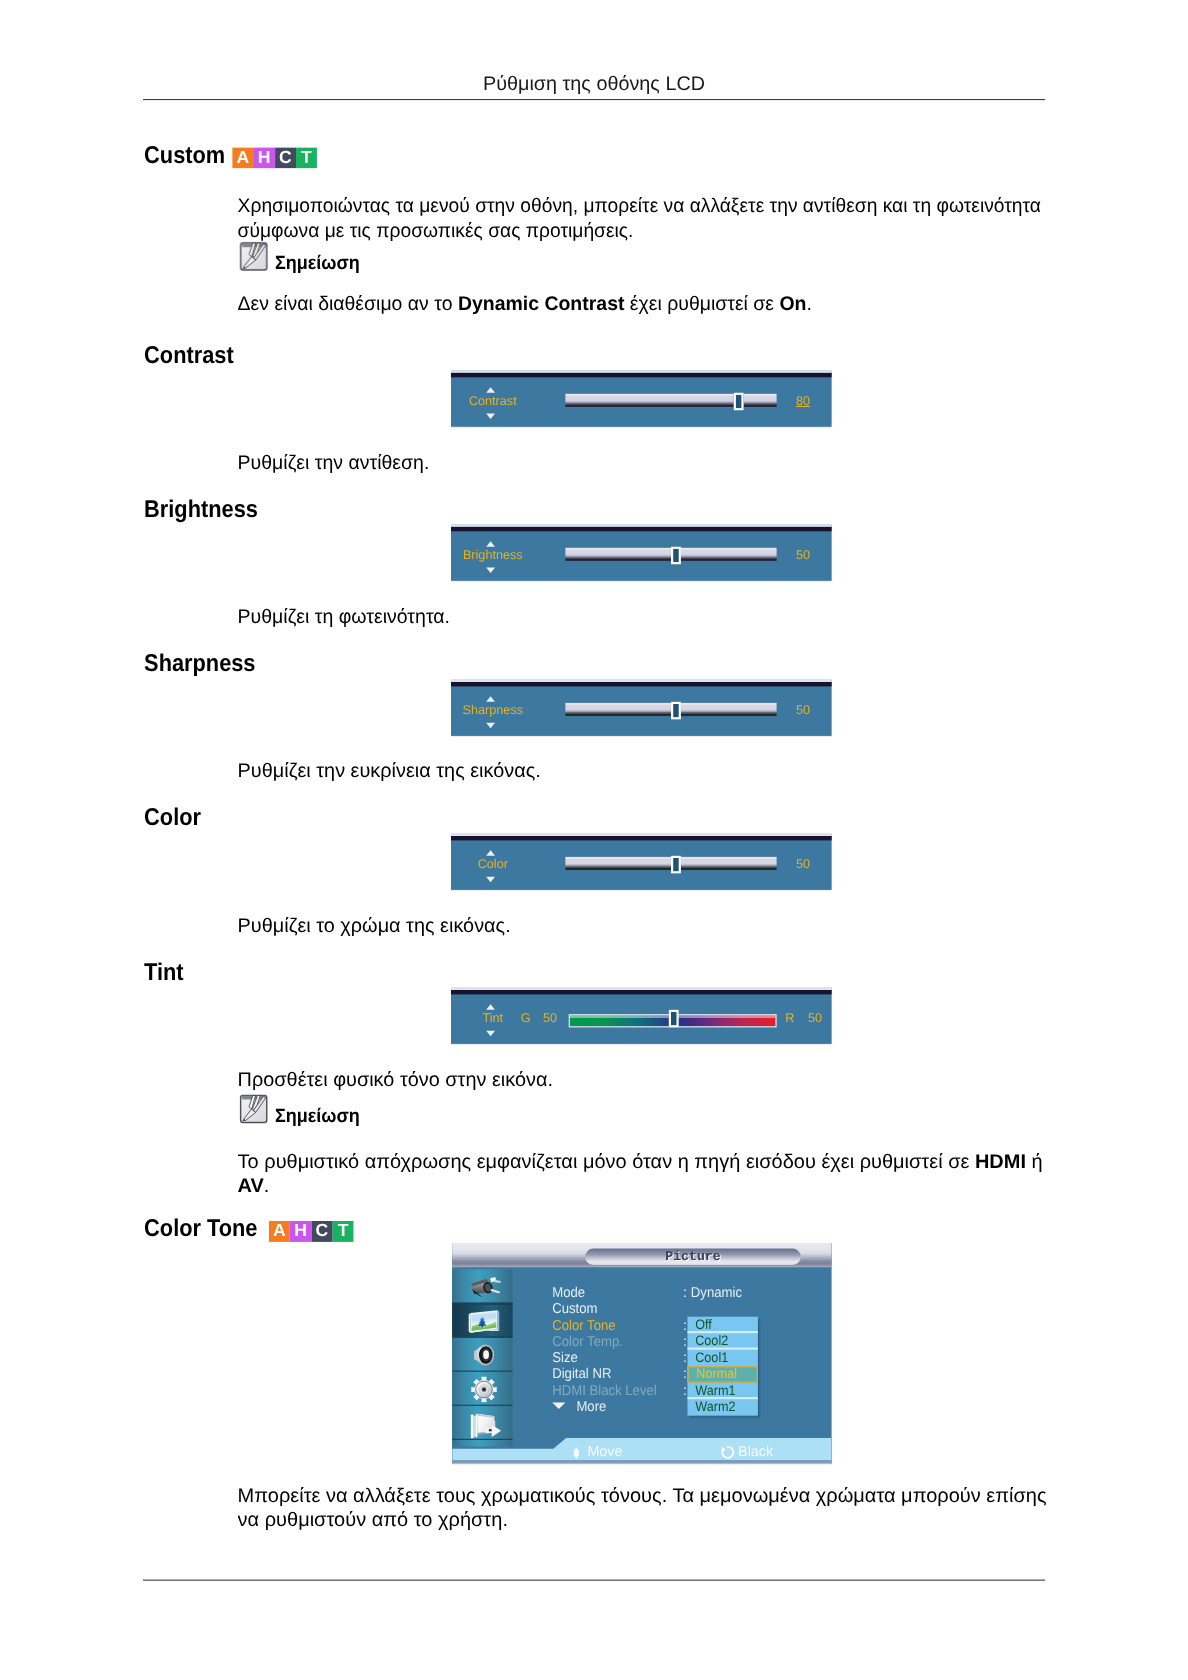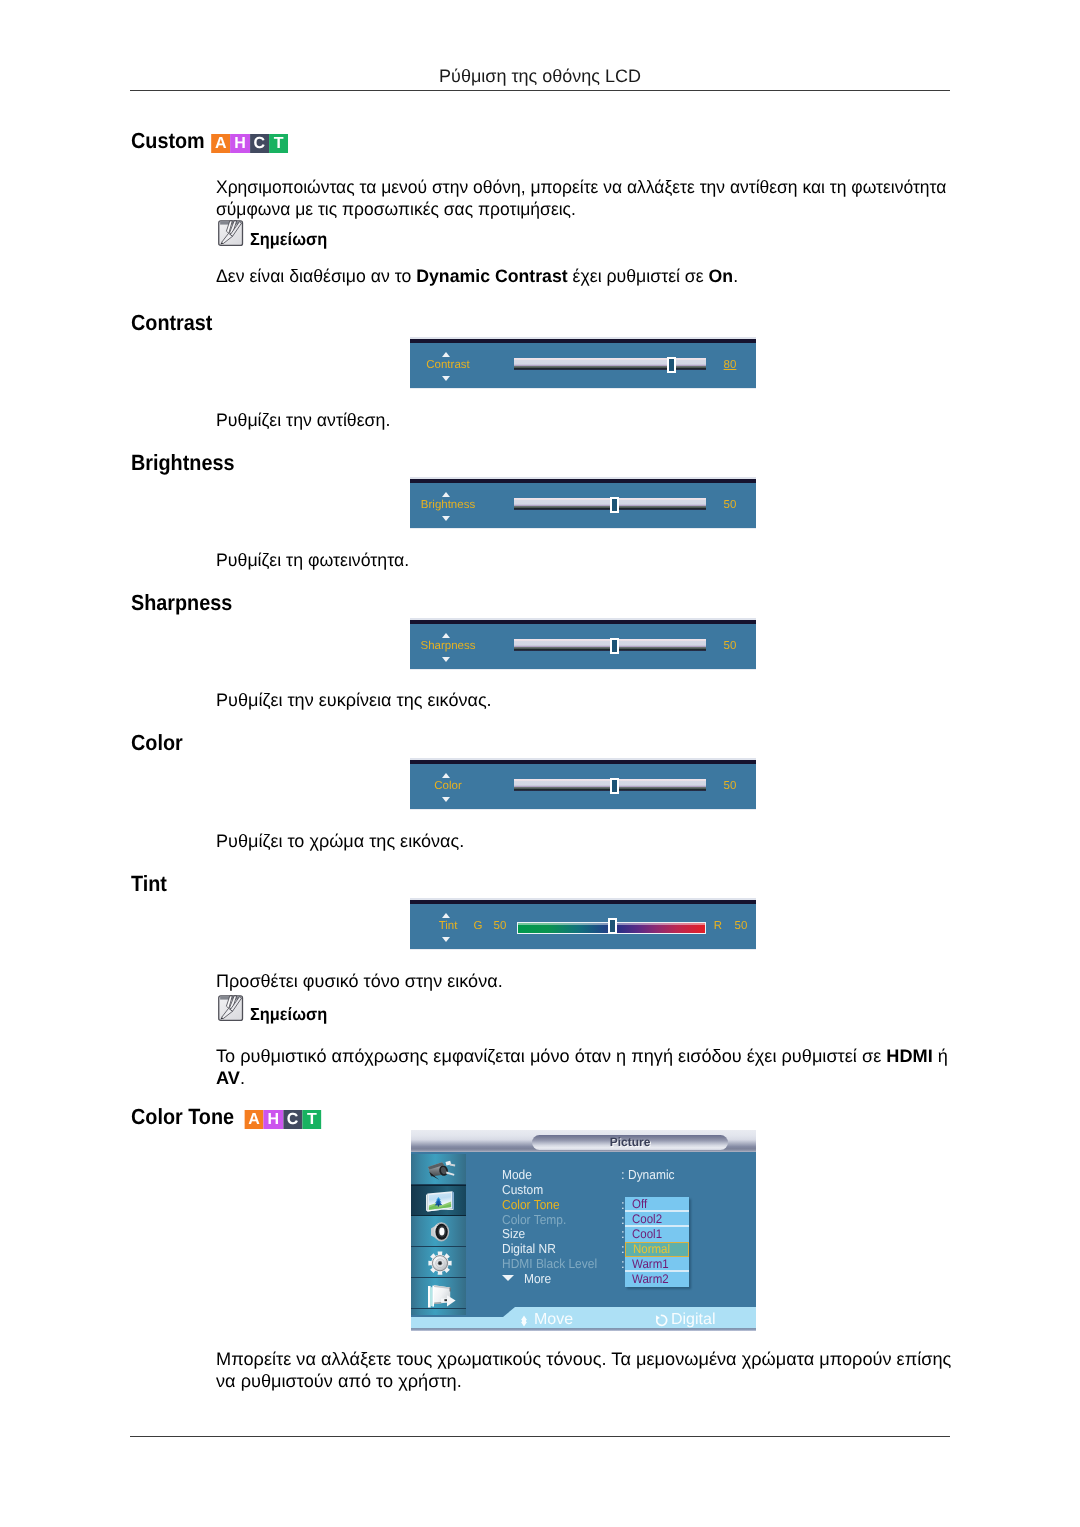--- a/index.html
+++ b/index.html
@@ -83,21 +83,21 @@
   
   .menu{position:absolute;left:411px;width:345px;height:201px;
         box-sizing:border-box;background:#3d78a0;overflow:hidden;}
   .menu .titlebar{position:absolute;left:0;top:0;width:100%;height:22px;
         background:linear-gradient(to bottom,#e9ebf1 0%,#e2e5ed 26%,#d7dae5 44%,
                    #a8adc0 62%,#848aa3 76%,#7c8299 86%,#9a9fb3 96%,#b7bbc9 100%);}
   .menu .tpill{position:absolute;left:121px;top:5px;width:196px;height:15px;border-radius:8px;
         background:linear-gradient(to bottom,#6b7090 0%,#7b8099 16%,#9498ae 36%,
                    #b7bbcb 54%,#d6d9e3 70%,#e9ebf1 86%,#d2d5e0 100%);
         color:#3a3f58;font-size:12px;line-height:15px;text-align:center;
-        font-weight:bold;text-shadow:1px 1px 0 rgba(255,255,255,.85);}
+        font-weight:bold;text-shadow:1px 1px 0 rgba(255,255,255,.85);font-family:Liberation Mono, monospace;}
   .menu .sidebar{position:absolute;left:0;top:24px;width:55px;height:161px;
         background:linear-gradient(to right,#35708c 0%,#3a88a6 18%,#3d9fbf 44%,#3c8aa8 70%,#356d87 100%);}
   .menu .sideitem{position:relative;height:31.1px;box-sizing:border-box;
         border-bottom:1px solid #1c3f58;}
   .menu .sideitem.sel{background:linear-gradient(to right,#15374c 0%,#1e5068 42%,#236079 66%,#18455b 100%);
         border-top:1px solid #0c2434;border-bottom:1px solid #0c2434;}
   .menu .sideico{position:absolute;left:12px;top:4px;width:32px;height:24px;}
   .menu .rows{position:absolute;left:91px;top:38px;width:250px;}
   .menu .row{position:relative;height:14.85px;font-size:13px;line-height:14px;
         color:#e4eef5;white-space:nowrap;text-align:center;}
@@ -106,31 +106,31 @@
   .menu .row .lab.more{left:22px;}
   .menu .row .col{position:absolute;left:119px;top:0;}
   .menu .row .vl{position:absolute;left:126px;top:0;}
   .menu .row.sel .lab{color:#e9b41f;}
   .menu .row.dis .lab{color:#81aac2;}
   .menu .moreicon{position:absolute;left:0px;top:3.5px;width:0;height:0;
         border-left:6px solid transparent;border-right:6px solid transparent;
         border-top:6.5px solid #eef4f8;}
   .menu .dd{position:absolute;left:214px;top:67px;width:64px;height:90px;
         background:#79c7f0;box-shadow:2px 2px 2px rgba(10,40,60,.35);}
-  .menu .dd .item{height:15px;font-size:12.5px;line-height:15px;color:#701a75;
+  .menu .dd .item{height:15px;font-size:12.5px;line-height:15px;color:#14532d;
         padding-left:7px;box-sizing:border-box;}
   .menu .dd .item span{display:inline-block;transform:scaleX(0.92) translateZ(0);transform-origin:0 0;}
   .menu .dd .item.sep{border-bottom:2px solid #d6ebf8;}
   .menu .dd .item.hl{background:#5fb0ab;color:#e9c432;box-sizing:border-box;
         border:1px solid #dfb13c;line-height:13px;}
   .menu .footer{position:absolute;left:0;top:177px;width:100%;height:21px;background:#ade0f5;
         clip-path:polygon(0 10px, 92px 10px, 104px 0, 100% 0, 100% 100%, 0 100%);}
   .menu .fbar{position:absolute;left:0;top:198px;width:100%;height:3px;
         background:linear-gradient(to bottom,#7d94ad 0%,#8e9cb8 60%,#c9cfe0 100%);}
-  .menu .fitem{position:absolute;font-size:16px;line-height:21px;color:rgba(255,255,255,0.9);top:179px;}
+  .menu .fitem{position:absolute;font-size:13px;line-height:21px;color:rgba(255,255,255,0.9);top:179px;}
   .menu .fico{display:inline-block;width:12px;height:12px;vertical-align:-2px;margin-right:4px;position:relative;top:1px;}
   .menu .flab{vertical-align:0px;}
 </style>
 </head>
 <body>
 
 <div class="page">
 
   <div class="hdr">Ρύθμιση της οθόνης LCD</div>
   <div class="hdr-rule"></div>
@@ -429,18 +429,18 @@
           </svg></span><span class="flab">Move</span></div>
       <div class="fitem" style="left:176px;bottom:0;margin-top:45px;"><span class="fico ic-enter-icon"><svg viewBox="0 0 16 13" width="16" height="13">
             <rect x="0.9" y="1.4" width="9.6" height="8.2" fill="none" stroke="rgba(255,255,255,0.92)" stroke-width="1.4"></rect>
             <circle cx="5.7" cy="5.5" r="1.5" fill="rgba(255,255,255,0.92)"></circle>
             <path d="M11.4 1.2 L14.2 1.2 L12.0 6.2 L10.3 6.2 Z" fill="rgba(255,255,255,0.92)"></path>
             <rect x="0.4" y="10.5" width="10.6" height="1.6" fill="rgba(255,255,255,0.92)"></rect>
           </svg></span><span class="flab">Enter</span></div>
       <div class="fitem" style="left:244px;bottom:0;"><span class="fico ic-return-icon"><svg viewBox="0 0 13 13" width="13" height="13">
             <path d="M6.5 1.3 A5.0 5.0 0 1 1 2.6 3.4" fill="none" stroke="rgba(255,255,255,0.92)" stroke-width="1.7" stroke-linecap="round"></path>
             <path d="M0.9 1.2 L1.3 5.4 L5.0 4.1 Z" fill="rgba(255,255,255,0.92)"></path>
-          </svg></span><span class="flab">Digital</span></div>
+          </svg></span><span class="flab">Black</span></div>
     </div>
 
   <div class="p s1010" style="top:1348px;width:733px">Μπορείτε να αλλάξετε τους χρωματικούς τόνους. Τα μεμονωμένα χρώματα μπορούν επίσης να ρυθμιστούν από το χρήστη.</div>
 
 </div>
 
 </body></html>

